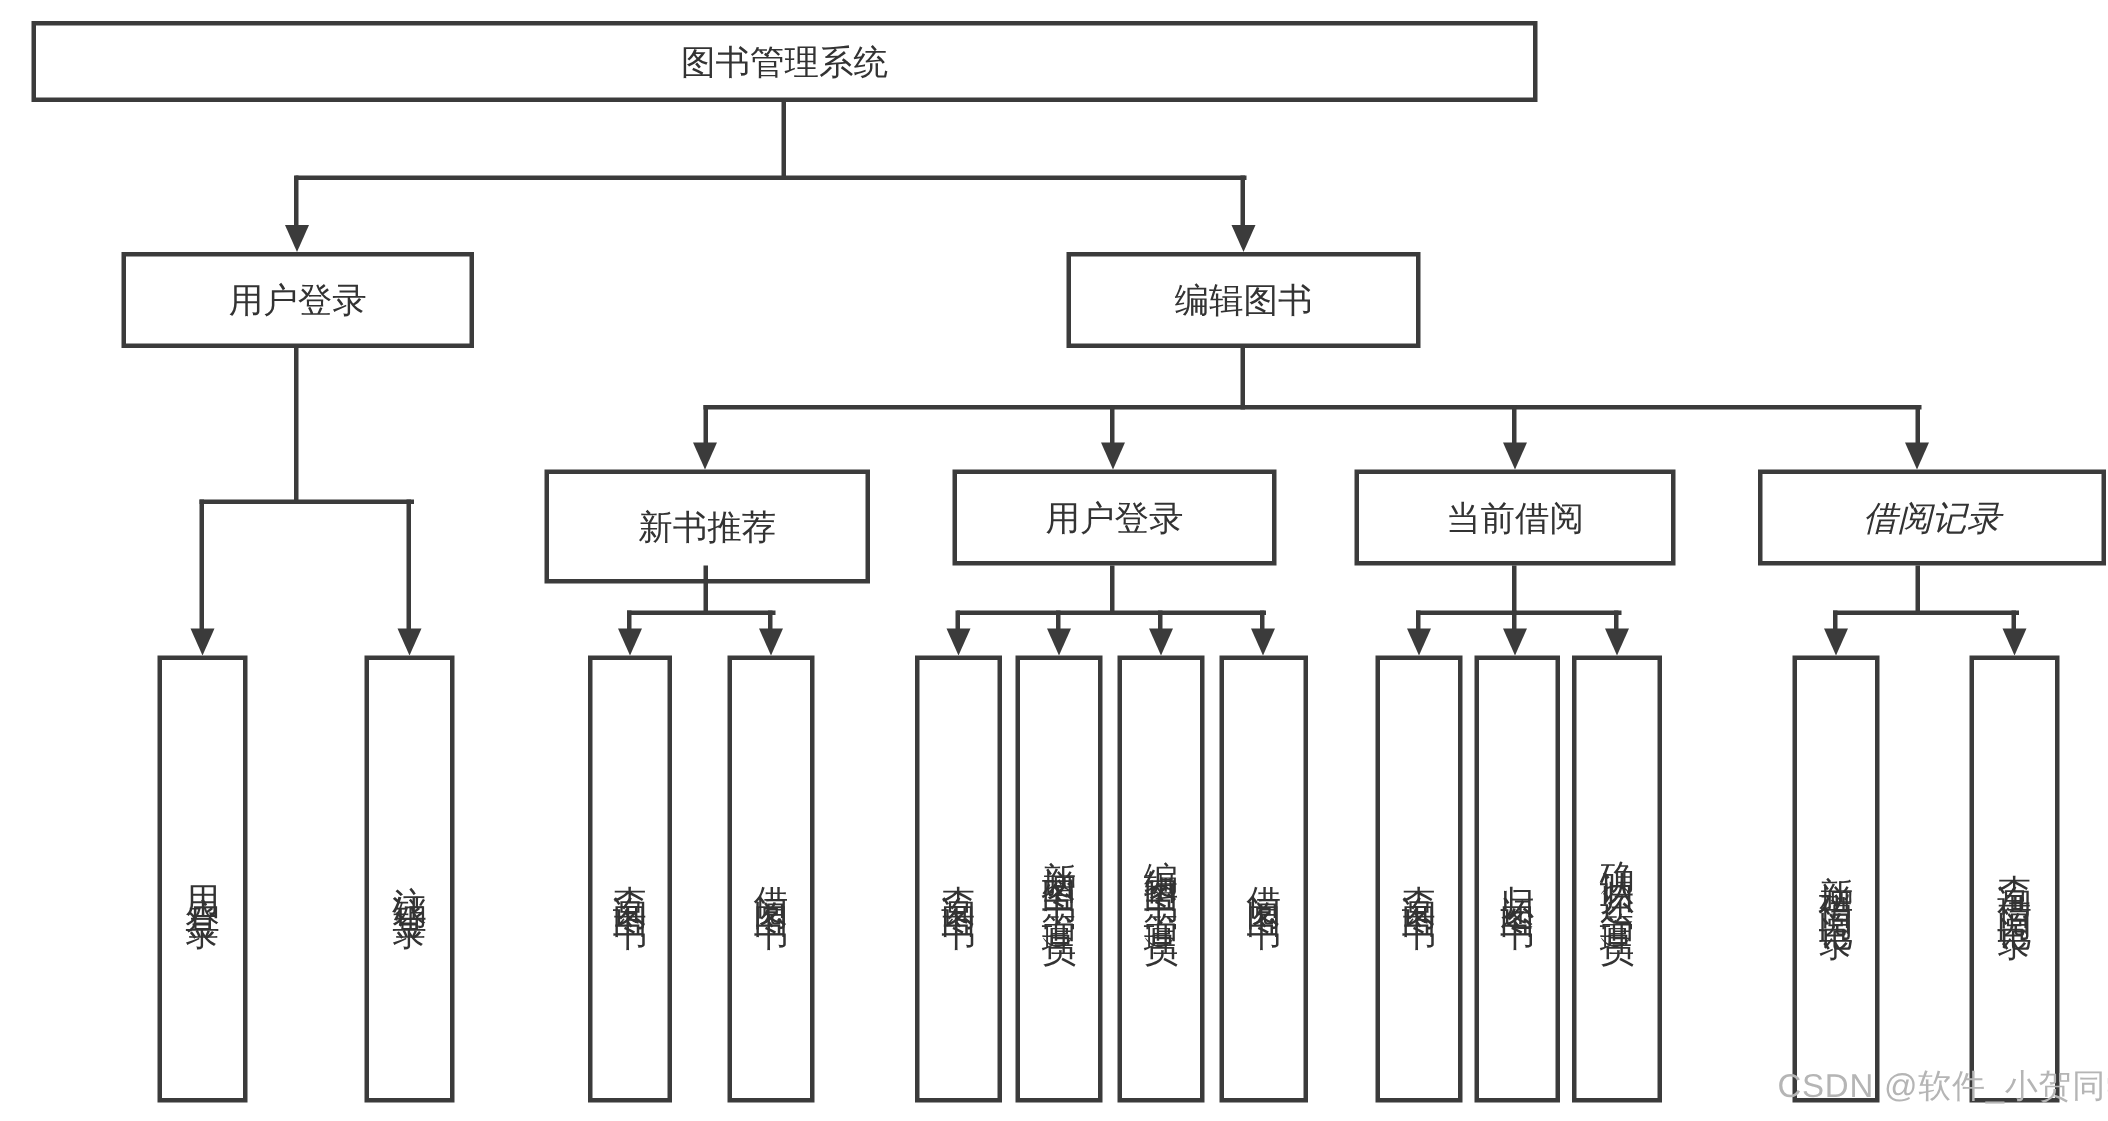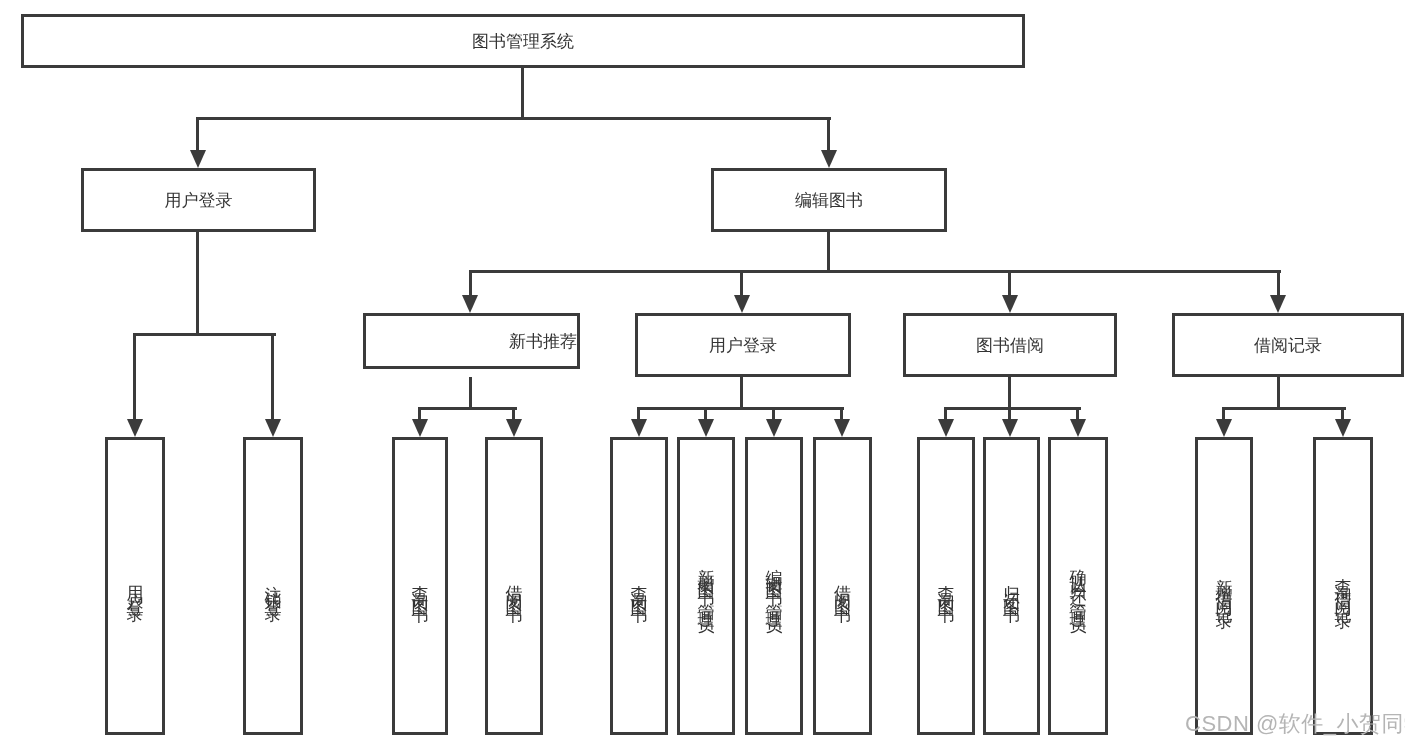--- a/index.html
+++ b/index.html
@@ -15,21 +15,21 @@
   }
   .box {
     position: absolute;
     border: 3px solid #3b3b3b;
     background: #ffffff;
     display: flex;
     align-items: center;
     justify-content: center;
   }
   .box .label {
-    font-size: 17px;
+    font-size: 23px;
     color: #333333;
     white-space: nowrap;
   }
   .leaf .label {
     writing-mode: vertical-rl;
     text-orientation: mixed;
     letter-spacing: 7px;
     white-space: normal;
     line-height: 1;
   }
@@ -87,30 +87,30 @@
   <div class="hline" style="left:469px; top:270px; width:812px;"></div>
   <div class="vline" style="left:469px; top:270px; height:28px;"></div>
   <div class="arrow" style="left:462px; top:295px;"></div>
   <div class="vline" style="left:740px; top:270px; height:28px;"></div>
   <div class="arrow" style="left:734px; top:295px;"></div>
   <div class="vline" style="left:1008px; top:270px; height:28px;"></div>
   <div class="arrow" style="left:1002px; top:295px;"></div>
   <div class="vline" style="left:1277px; top:270px; height:28px;"></div>
   <div class="arrow" style="left:1270px; top:295px;"></div>
 
-  <div class="box" style="left:363px; top:313px; width:217px; height:56px;justify-content:flex-end;">
+  <div class="box" style="left:363px; top:313px; width:217px; height:76px;">
     <span class="label">新书推荐</span>
   </div>
   <div class="box" style="left:635px; top:313px; width:216px; height:64px;">
     <span class="label">用户登录</span>
   </div>
   <div class="box" style="left:903px; top:313px; width:214px; height:64px;">
-    <span class="label">图书借阅</span>
+    <span class="label">当前借阅</span>
   </div>
-  <div class="box" style="left:1172px; top:313px; width:232px; height:64px;">
+  <div class="box" style="left:1172px; top:313px; width:232px; height:64px;font-style:italic;">
     <span class="label">借阅记录</span>
   </div>
 
   <div class="vline" style="left:469px; top:377px; height:33px;"></div>
   <div class="hline" style="left:418px; top:407px; width:99px;"></div>
   <div class="vline" style="left:418px; top:407px; height:14px;"></div>
   <div class="arrow" style="left:412px; top:419px;"></div>
   <div class="vline" style="left:512px; top:407px; height:14px;"></div>
   <div class="arrow" style="left:506px; top:419px;"></div>
 

